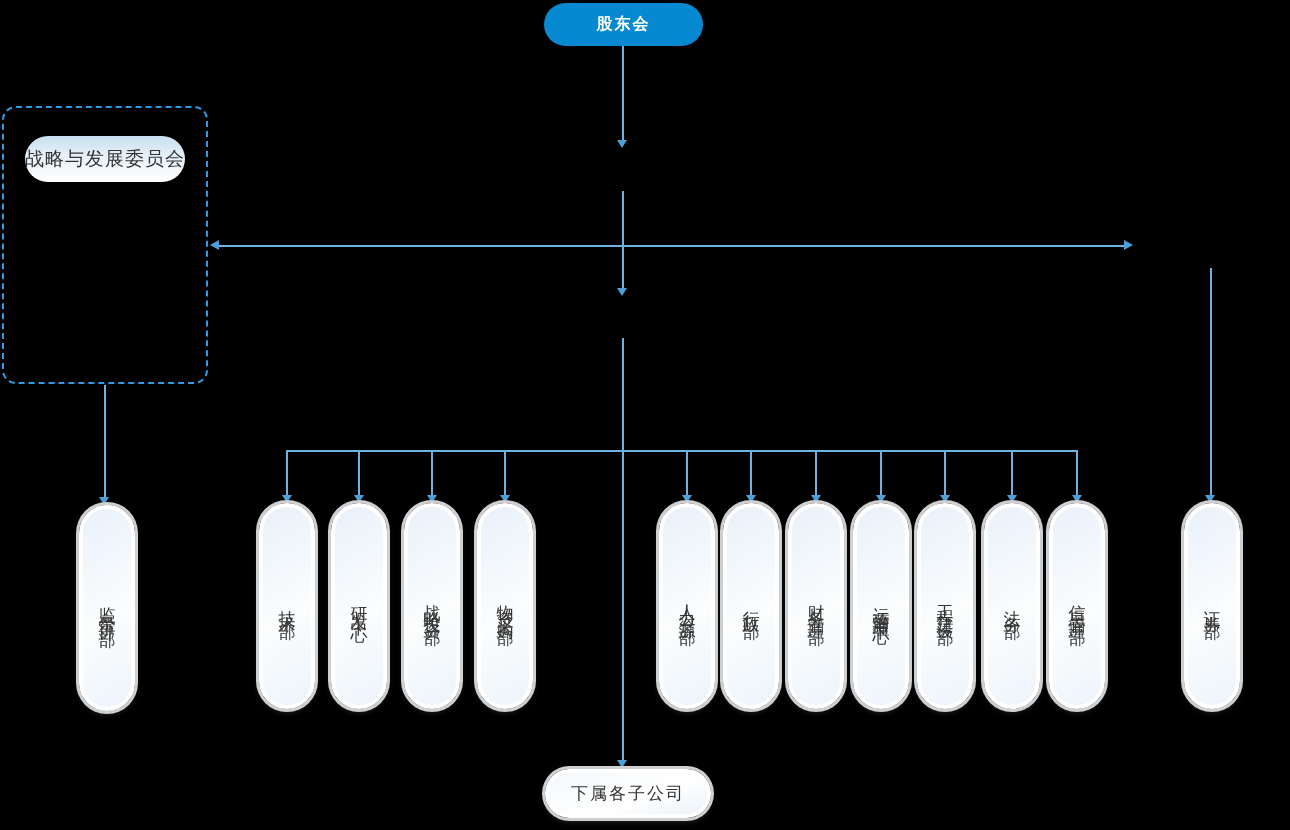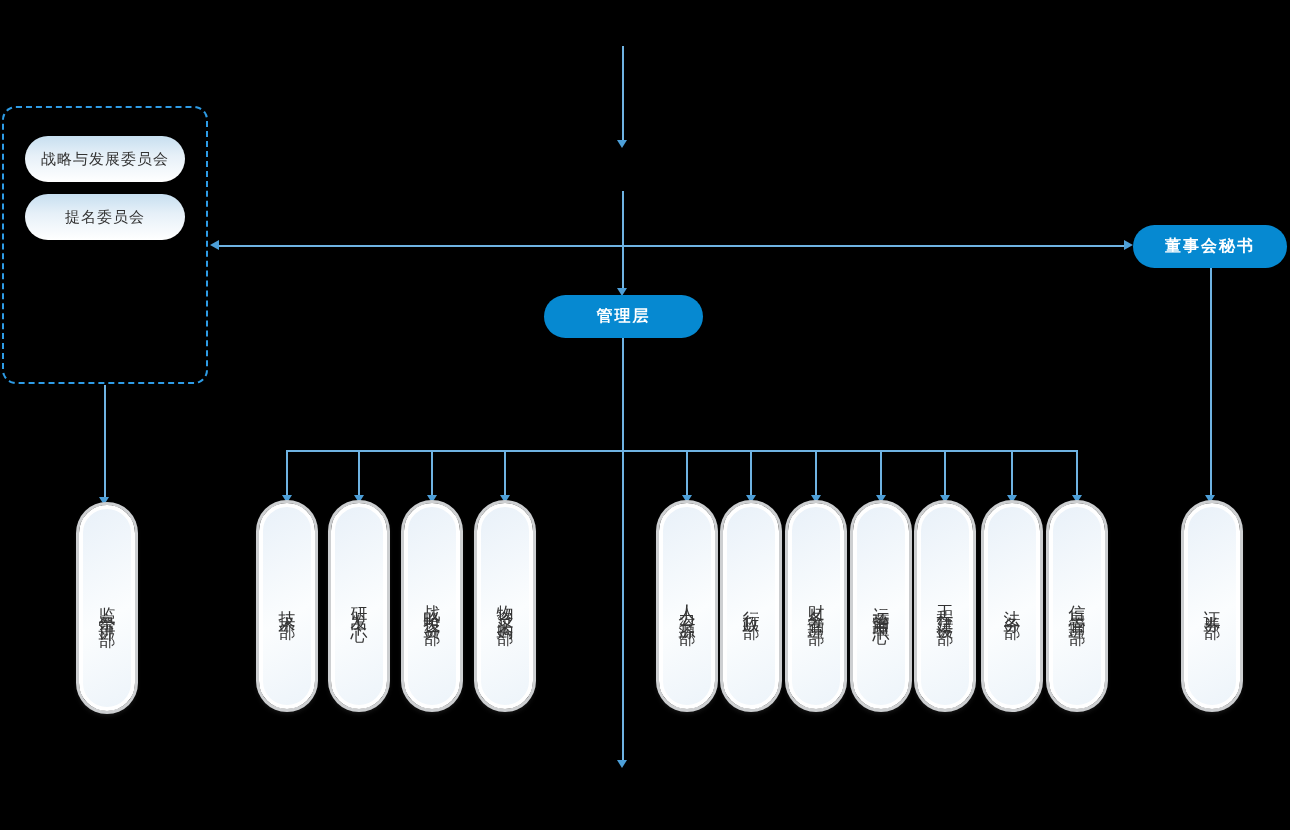--- a/index.html
+++ b/index.html
@@ -10,21 +10,21 @@
   .bpill{
     position:absolute;height:43px;border-radius:22px;background:#0689d1;
     color:#fff;font-size:16px;font-weight:bold;letter-spacing:2px;
     display:flex;align-items:center;justify-content:center;
   }
 
   
   .cpill{
     position:absolute;left:25px;width:160px;height:46px;border-radius:23px;
     background:linear-gradient(180deg,#c7dff0 0%,#e6f0f8 42%,#ffffff 100%);
-    color:#333;font-size:15px;letter-spacing:1px;
+    color:#333;font-size:19px;letter-spacing:1px;
     display:flex;align-items:center;justify-content:center;
   }
 
   
   .dashed-box{
     position:absolute;left:2px;top:106px;width:206px;height:278px;
     border:2px dashed #2e9ce6;border-radius:14px;box-sizing:border-box;
   }
 
   
@@ -100,33 +100,27 @@
   <div class="arr down" style="left:811px;top:495px"></div>
   <div class="vline" style="left:880px;top:450px;height:45px"></div>
   <div class="arr down" style="left:876px;top:495px"></div>
   <div class="vline" style="left:944px;top:450px;height:45px"></div>
   <div class="arr down" style="left:940px;top:495px"></div>
   <div class="vline" style="left:1011px;top:450px;height:45px"></div>
   <div class="arr down" style="left:1007px;top:495px"></div>
   <div class="vline" style="left:1076px;top:450px;height:45px"></div>
   <div class="arr down" style="left:1072px;top:495px"></div>
 
-  <div class="bpill" style="left:544px;top:295px;width:159px">
-      <span>管理层</span>
-    </div>
-  <div class="bpill" style="left:1133px;top:225px;width:154px">
-      <span>董事会秘书</span>
+  <div class="bpill" style="left:544px;top:3px;width:159px">
+      <span>股东会</span>
     </div>
 
   <div class="dashed-box"></div>
   <div class="cpill" style="top:136px">
       <span>战略与发展委员会</span>
-    </div>
-  <div class="cpill" style="top:194px">
-      <span>提名委员会</span>
     </div>
 
   <div class="vpill" style="left:79px;top:505px">
       <span class="vtext">监察审计部</span>
     </div>
   <div class="vpill" style="left:259px;top:503px">
       <span class="vtext">技术部</span>
     </div>
   <div class="vpill" style="left:331px;top:503px">
       <span class="vtext">研发中心</span>
@@ -155,14 +149,17 @@
   <div class="vpill" style="left:984px;top:503px">
       <span class="vtext">法务部</span>
     </div>
   <div class="vpill" style="left:1049px;top:503px">
       <span class="vtext">信息管理部</span>
     </div>
   <div class="vpill" style="left:1184px;top:503px">
       <span class="vtext">证券部</span>
     </div>
 
+  <div class="hpill">
+      <span>下属各子公司</span>
+    </div>
 
 </div>
 
 </body></html>

